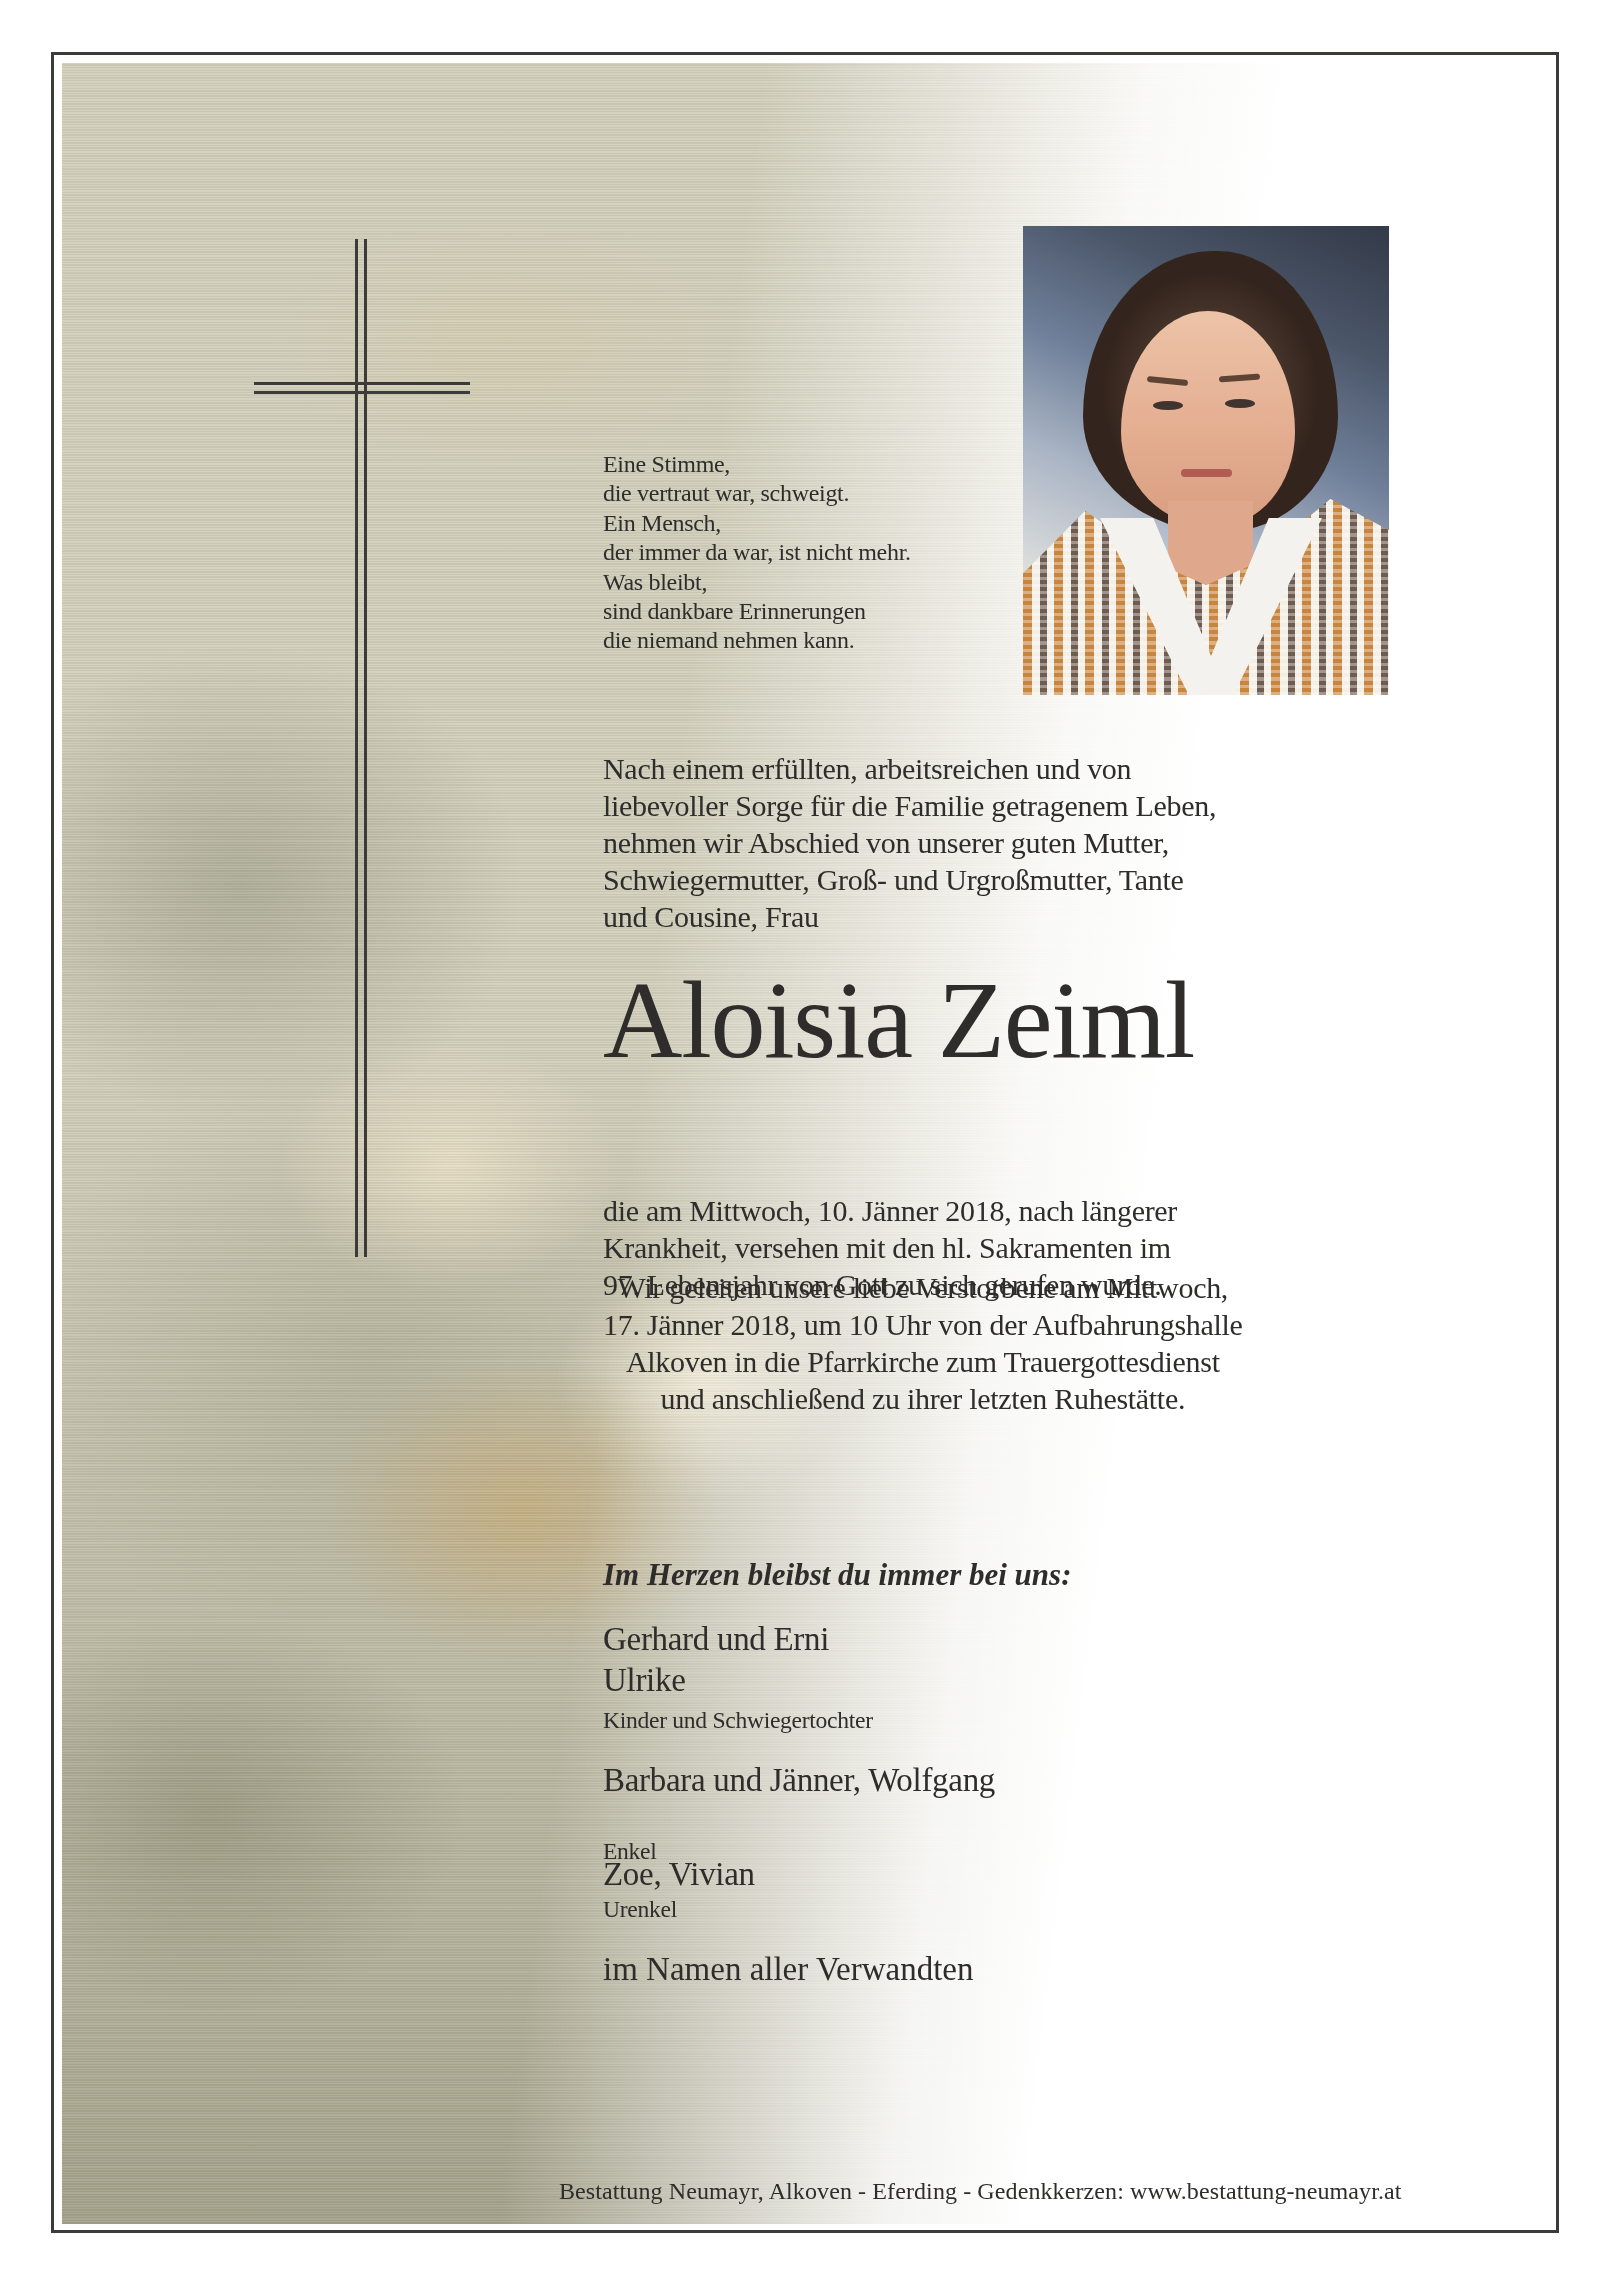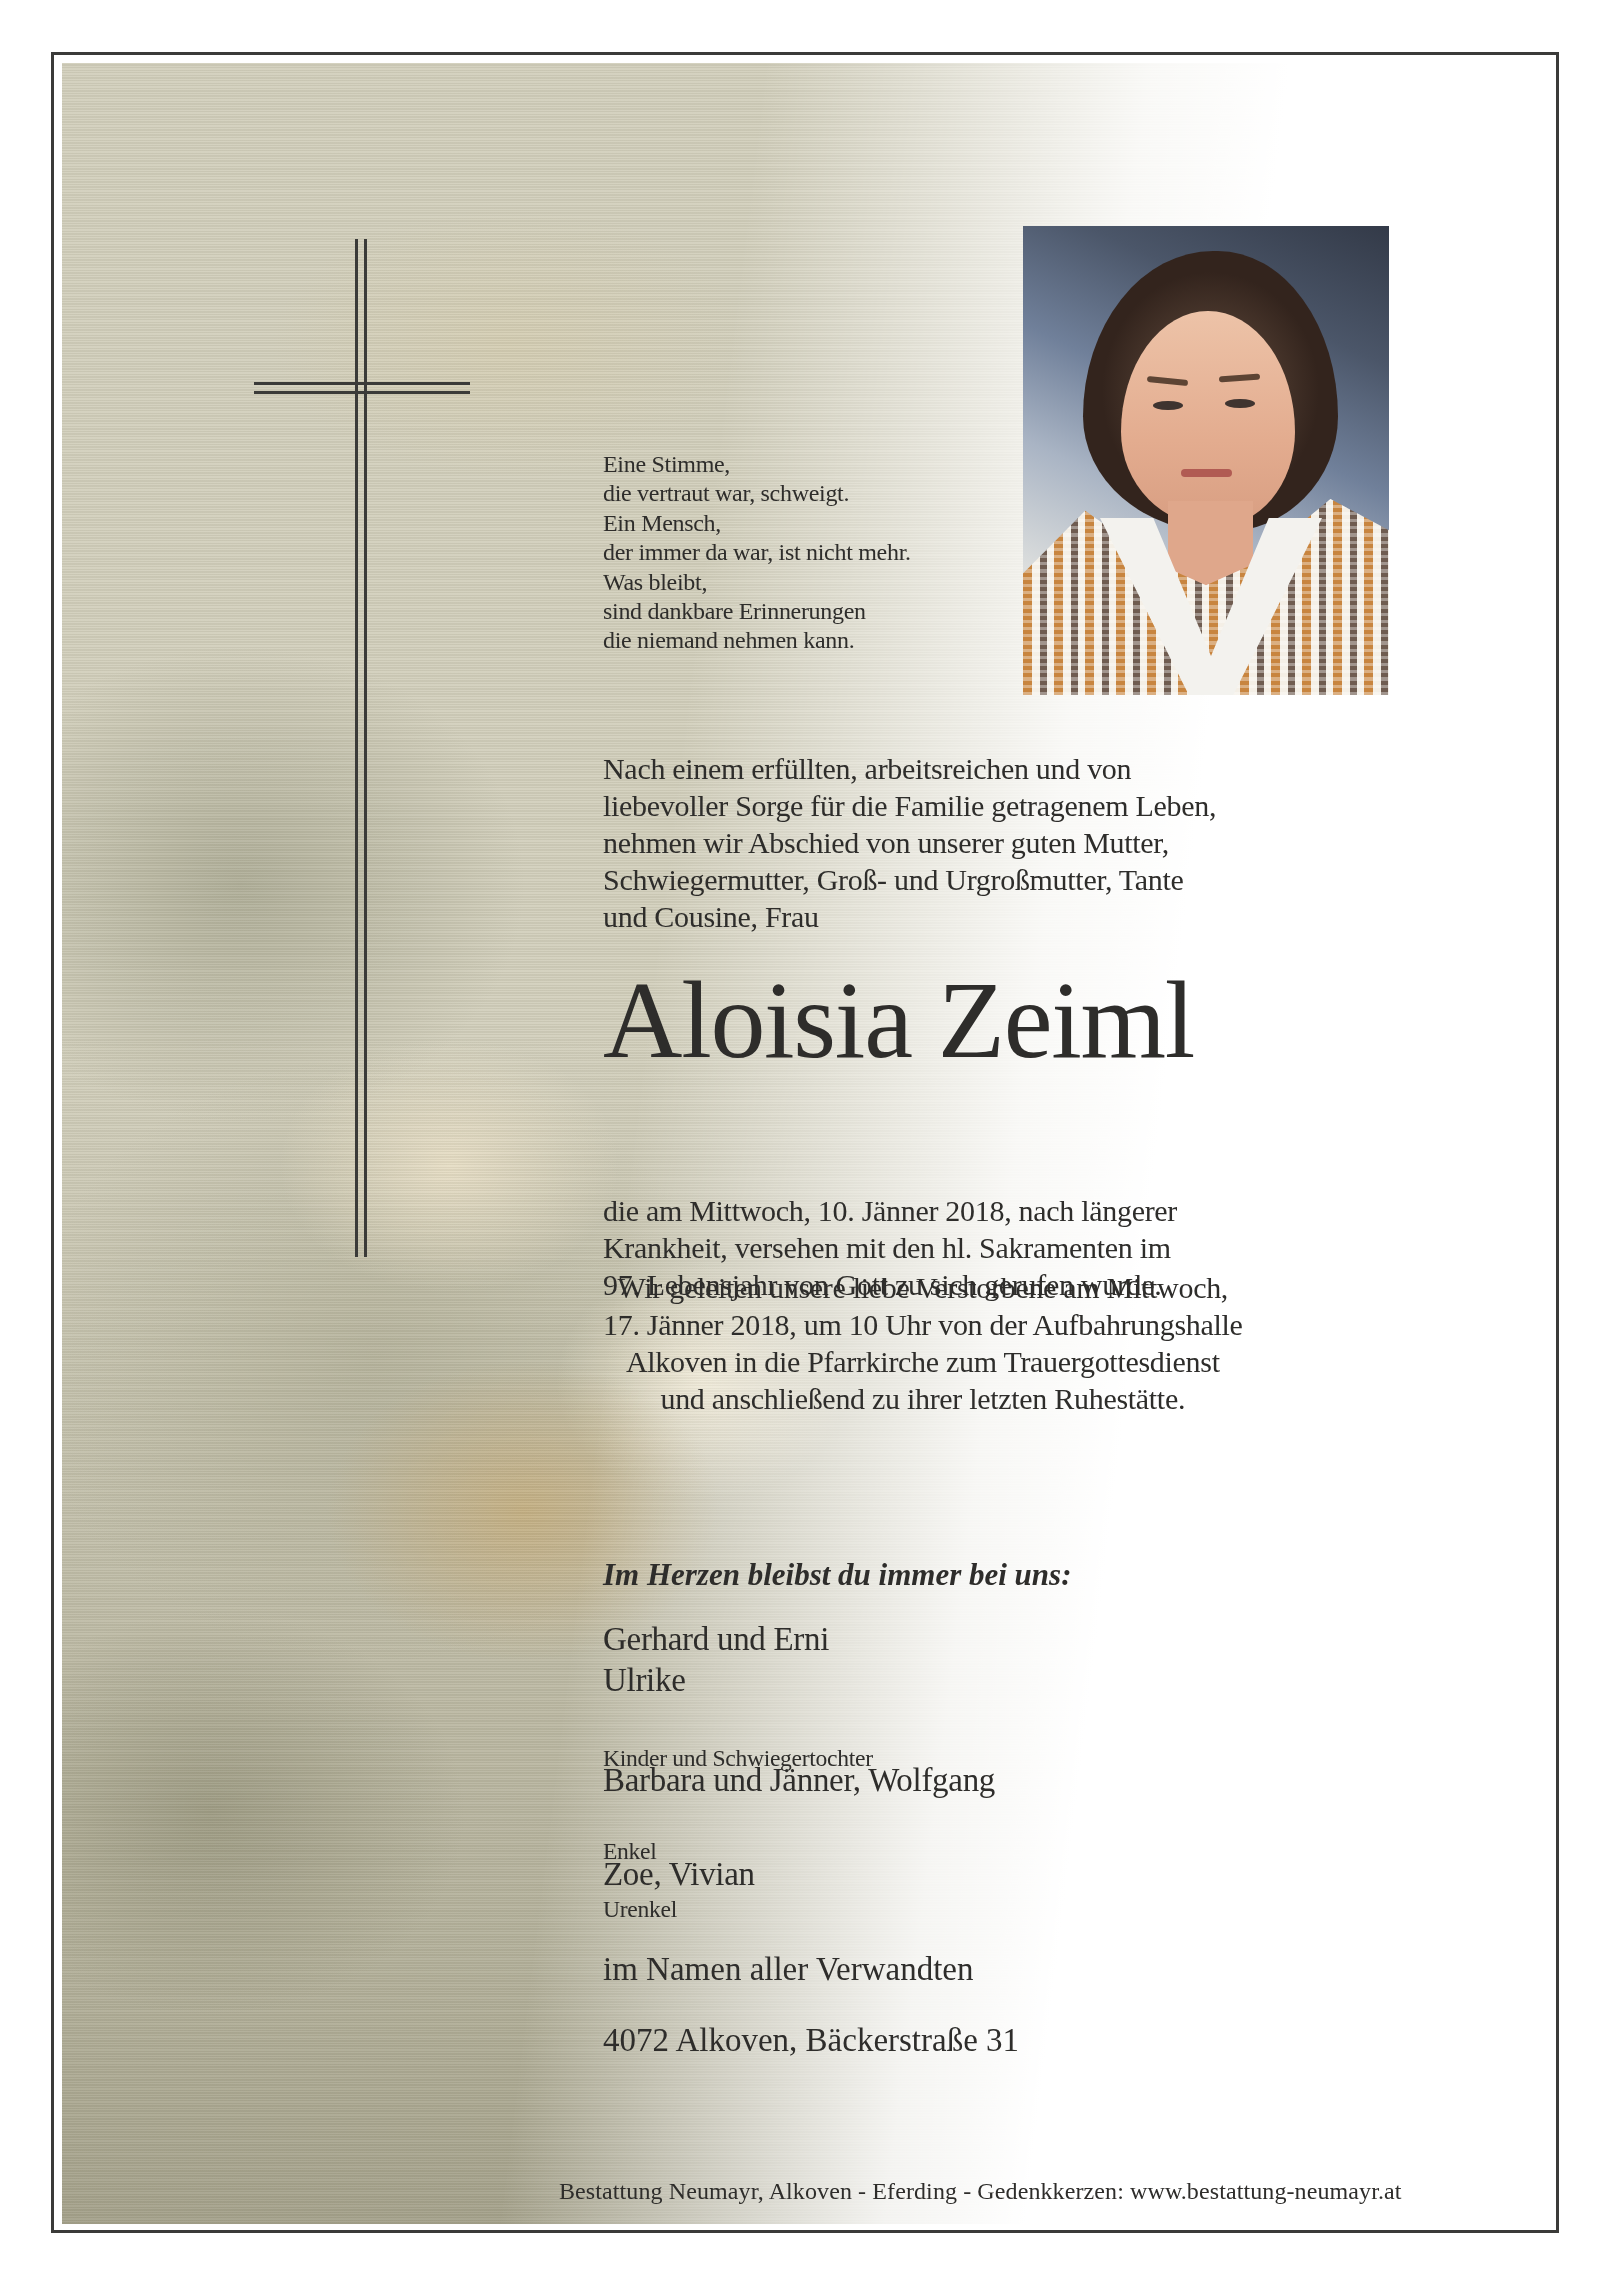--- a/index.html
+++ b/index.html
@@ -76,21 +76,21 @@
   .txt{position:absolute;left:603px;color:var(--text,#2e2d2b);}
   .poem{top:450px;font-size:24px;line-height:29.4px;letter-spacing:-0.3px;}
   .para{font-size:30px;line-height:37px;letter-spacing:-0.3px;}
   .intro{top:750px;}
   .deceased-name{top:965px;font-size:110px;line-height:110px;letter-spacing:-1.3px;}
   .death{top:1192px;}
   .funeral{top:1269px;text-align:center;}
   .farewell{top:1556px;font-size:31px;font-style:italic;font-weight:600;letter-spacing:0;}
   .names{font-size:33px;line-height:41px;letter-spacing:-0.3px;}
   .relation{font-size:23.6px;letter-spacing:-0.3px;}
-  .m1n{top:1619px;}  .m1r{top:1745px;}
+  .m1n{top:1619px;}  .m1r{top:1707px;}
   .m2n{top:1760px;}  .m2r{top:1802px;margin-top:36px;}
   .m3n{top:1854px;}  .m3r{top:1896px;}
   .closing{top:1951px;font-size:33px;}
   .address{top:2022px;font-size:33px;}
   .footer{left:559px;top:2178px;font-size:24px;letter-spacing:0.1px;}
 </style>
 </head>
 <body>
 
 <div class="page">
@@ -151,18 +151,17 @@
   <div class="txt relation m1r" data-bind="mourners.0.relation">Kinder und Schwiegertochter</div>
 
   <div class="txt names m2n" data-bind="mourners.1.names">Barbara und Jänner, Wolfgang</div>
   <div class="txt relation m2r" data-bind="mourners.1.relation">Enkel</div>
 
   <div class="txt names m3n" data-bind="mourners.2.names">Zoe, Vivian</div>
   <div class="txt relation m3r" data-bind="mourners.2.relation">Urenkel</div>
 
   <div class="txt closing" data-bind="closing_line">im Namen aller Verwandten</div>
 
-  <div class="txt address" data-bind="address_line">4072 Alkoven, Bäckerstraße 31</div>
 
   <div class="txt footer" data-bind="footer_line">Bestattung Neumayr, Alkoven - Eferding - Gedenkkerzen: www.bestattung-neumayr.at</div>
 
 </div>
 
 
 </body></html>

